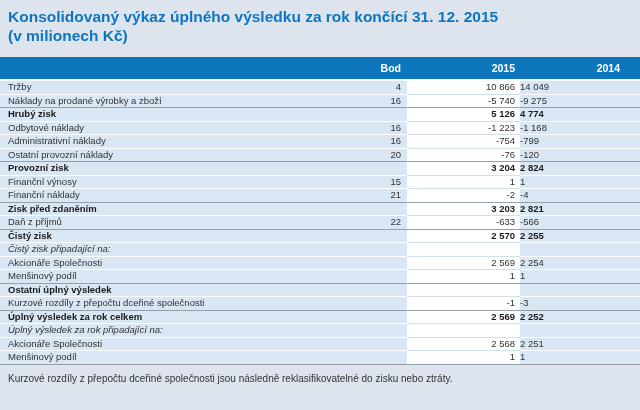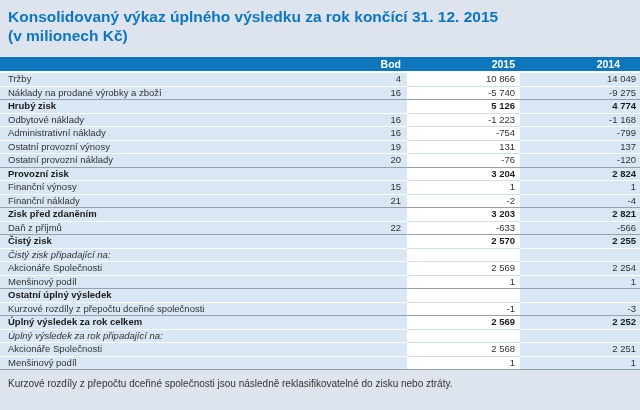--- a/index.html
+++ b/index.html
@@ -38,21 +38,21 @@
   }
   col.c-label{width:362px;}
   col.c-bod{width:45px;}
   col.c-2015{width:113px;}
   col.c-2014{width:120px;}
   thead th{
     background:var(--accent);
     color:#ffffff;
     font-size:10.5px;
     font-weight:bold;
-    height:15px;
+    height:23px;
     padding:0;
     text-align:right;
     border-bottom:2px solid var(--sep-white);
   }
   thead th.h-bod{padding-right:6px;}
   thead th.h-2015{padding-right:5px;}
   thead th.h-2014{padding-right:20px;}
   tbody td{
     background:var(--row-bg);
     border-bottom:1px solid var(--sep-white);
@@ -63,21 +63,21 @@
     overflow:hidden;
     white-space:nowrap;
   }
   tbody td.c-label{text-align:left;padding-left:8px;}
   tbody td.c-bod{text-align:right;padding-right:6px;}
   tbody td.c-2015{
     background:var(--col2015-bg);
     border-bottom-color:var(--sep-light);
     text-align:right;padding-right:5px;margin-top:24px;
   }
-  tbody td.c-2014{text-align:right;padding-right:4px;}
+  tbody td.c-2014{padding-right:4px;}
   tr.row-total td{
     font-weight:bold;
     color:var(--text-bold);
     border-top:1px solid var(--gray-border);
   }
   tr.row-italic td.c-label{font-style:italic;}
   tr.gray-bottom td{border-bottom:1px solid var(--gray-border);}
   .footnote{
     margin-top:8px;
     padding-left:8px;
@@ -132,26 +132,20 @@
         <td class="c-bod">16</td>
         <td class="c-2015">-1 223</td>
         <td class="c-2014">-1 168</td>
       </tr>
       <tr>
         <td class="c-label">Administrativní náklady</td>
         <td class="c-bod">16</td>
         <td class="c-2015">-754</td>
         <td class="c-2014">-799</td>
       </tr>
-      <tr>
-        <td class="c-label">Ostatní provozní výnosy</td>
-        <td class="c-bod">19</td>
-        <td class="c-2015">131</td>
-        <td class="c-2014">137</td>
-      </tr>
       <tr class="gray-bottom">
         <td class="c-label">Ostatní provozní náklady</td>
         <td class="c-bod">20</td>
         <td class="c-2015">-76</td>
         <td class="c-2014">-120</td>
       </tr>
       <tr class="row-total">
         <td class="c-label">Provozní zisk</td>
         <td class="c-bod"></td>
         <td class="c-2015">3 204</td>

